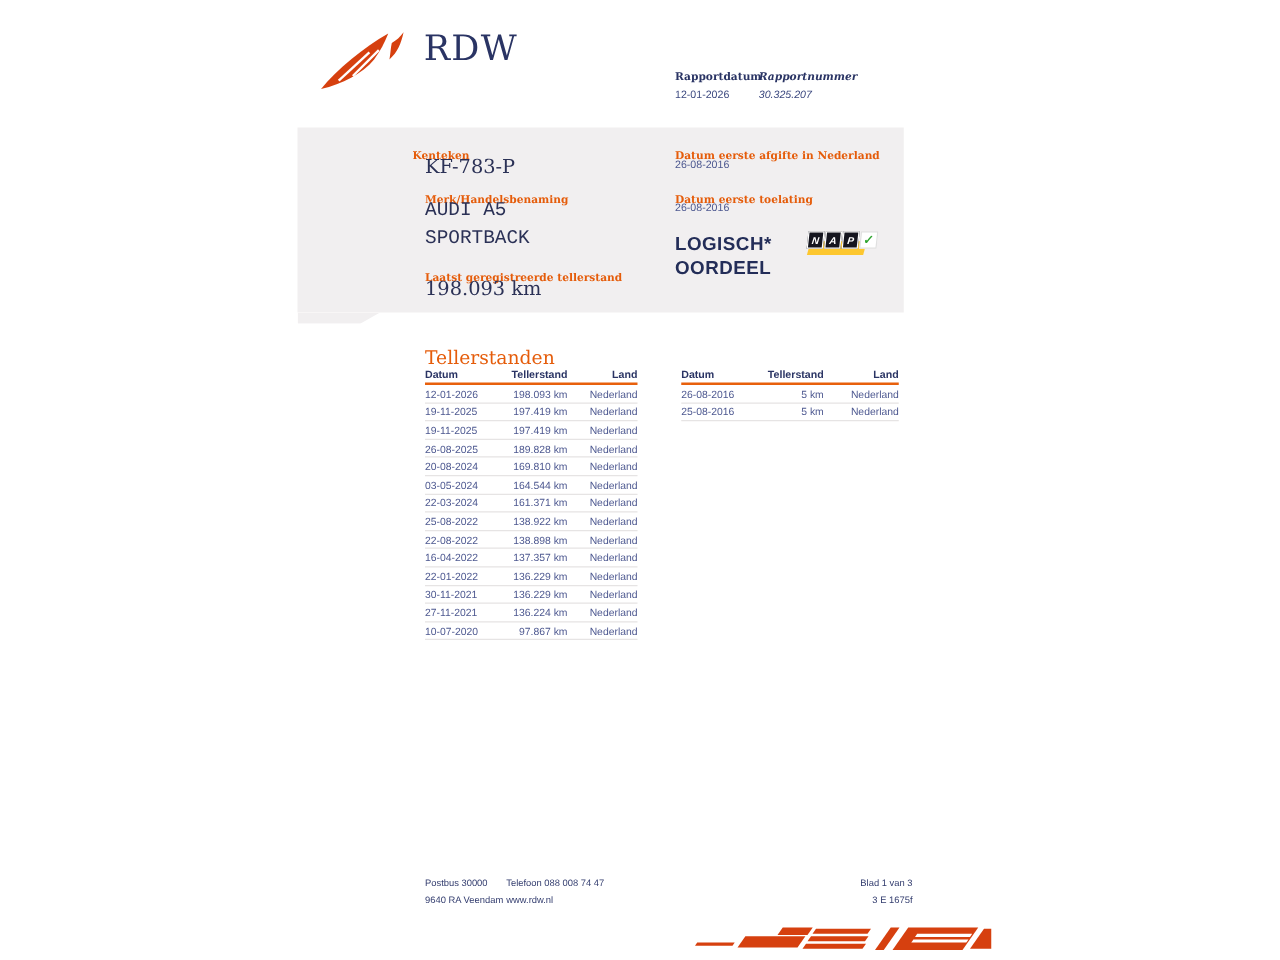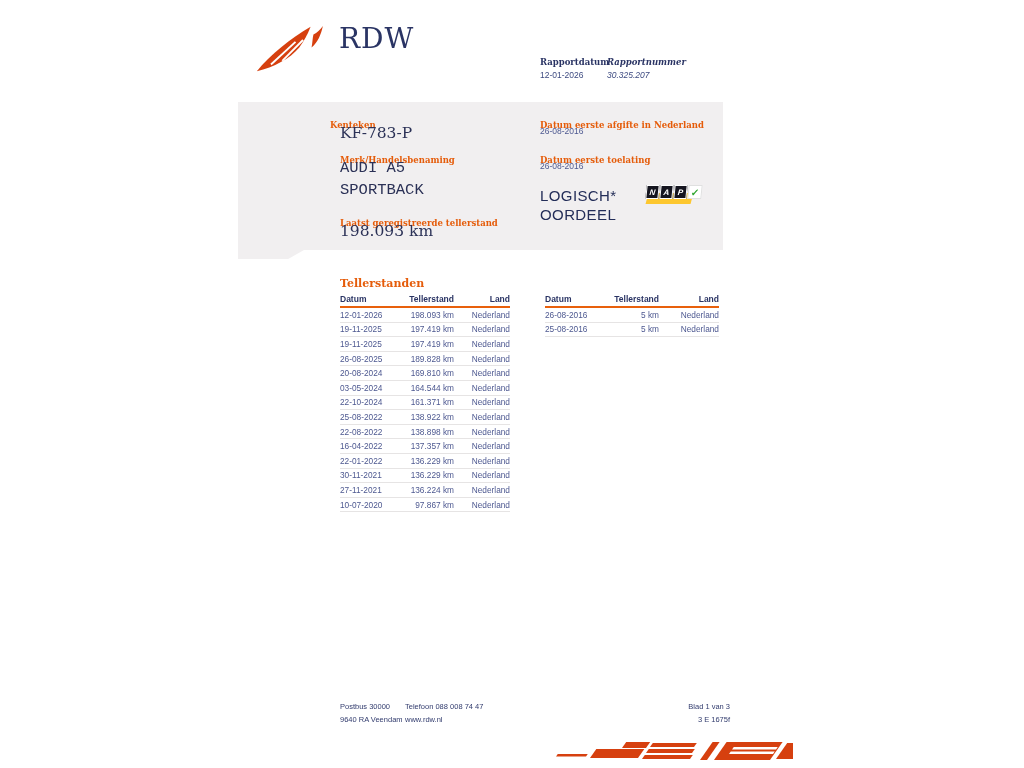--- a/index.html
+++ b/index.html
@@ -17,37 +17,37 @@
   .meta-col1{left:540px;top:57px;}
   .meta-col2{left:607px;top:57px;font-style:italic;}
 
   
   .panel{left:238px;top:102px;width:485px;height:148px;background:#f1eff0;}
   .panel-notch{position:absolute;left:0;top:148px;width:66px;height:9px;background:#f1eff0;
                clip-path:polygon(0 0,100% 0,76% 100%,0 100%);}
   .olabel{font-family:"DejaVu Serif",serif;font-weight:bold;font-size:8.5px;color:#e55c0a;}
   .bigval{font-family:"DejaVu Serif",serif;font-size:15.5px;color:#2b3156;line-height:22px;}
   .smallval{font-size:8.5px;color:#4d5890;}
-  .verdict{font-weight:normal;font-size:15px;letter-spacing:0.4px;color:#232d58;line-height:19px;}
+  .verdict{font-weight:bold;font-size:15px;letter-spacing:0.4px;color:#232d58;line-height:19px;}
 
   
   .nap{left:408px;top:82px;width:52px;height:24px;}
   .nap-yellow{position:absolute;left:1px;top:9px;width:45px;height:11px;background:#fdc72f;
               transform:skewX(-15deg);}
   .nap-boxes{position:absolute;left:0;top:1px;display:flex;gap:1px;transform:skewX(-6deg);}
   .nap-box{width:11px;height:12px;background:#15151f;color:#ffffff;font-weight:bold;
            font-style:italic;font-size:8px;display:flex;align-items:center;justify-content:center;
            border:1px solid #ffffff;}
   .nap-check{width:12px;height:12px;background:#ffffff;color:#2fa52f;font-weight:bold;
              font-size:10px;display:flex;align-items:center;justify-content:center;
              border:1px solid #e0e0e0;}
 
   
-  .tables-title{left:340px;top:277px;font-family:"DejaVu Serif",serif;font-weight:bold;
-                font-size:11px;color:#e55c0a;}
+  .tables-title{left:340px;top:277px;font-family:"DejaVu Serif",serif;font-weight:normal;
+                font-size:15px;color:#e55c0a;}
   .mtable{top:290px;font-size:8.3px;color:#4d5890;}
   .mtable-left{left:340px;width:170px;}
   .mtable-right{left:545px;width:174px;}
   .thead{display:flex;height:14px;align-items:flex-end;padding-bottom:2px;
          border-bottom:2px solid #e8600c;font-weight:bold;font-size:8.5px;color:#2a3464;}
   .trow{display:flex;height:13.6px;align-items:center;border-bottom:1px solid #e6e4e4;}
   .tcell{display:block;}
   .c0{flex:0 0 62px;text-align:left;}
   .c1{flex:0 0 52px;text-align:right;}
   .c2{flex:1 1 auto;text-align:right;}
@@ -171,21 +171,21 @@
           <span class="tcell c0">20-08-2024</span>
           <span class="tcell c1">169.810 km</span>
           <span class="tcell c2">Nederland</span>
         </div>
         <div class="trow">
           <span class="tcell c0">03-05-2024</span>
           <span class="tcell c1">164.544 km</span>
           <span class="tcell c2">Nederland</span>
         </div>
         <div class="trow">
-          <span class="tcell c0">22-10-2024</span>
+          <span class="tcell c0">22-03-2024</span>
           <span class="tcell c1">161.371 km</span>
           <span class="tcell c2">Nederland</span>
         </div>
         <div class="trow">
           <span class="tcell c0">25-08-2022</span>
           <span class="tcell c1">138.922 km</span>
           <span class="tcell c2">Nederland</span>
         </div>
         <div class="trow">
           <span class="tcell c0">22-08-2022</span>

